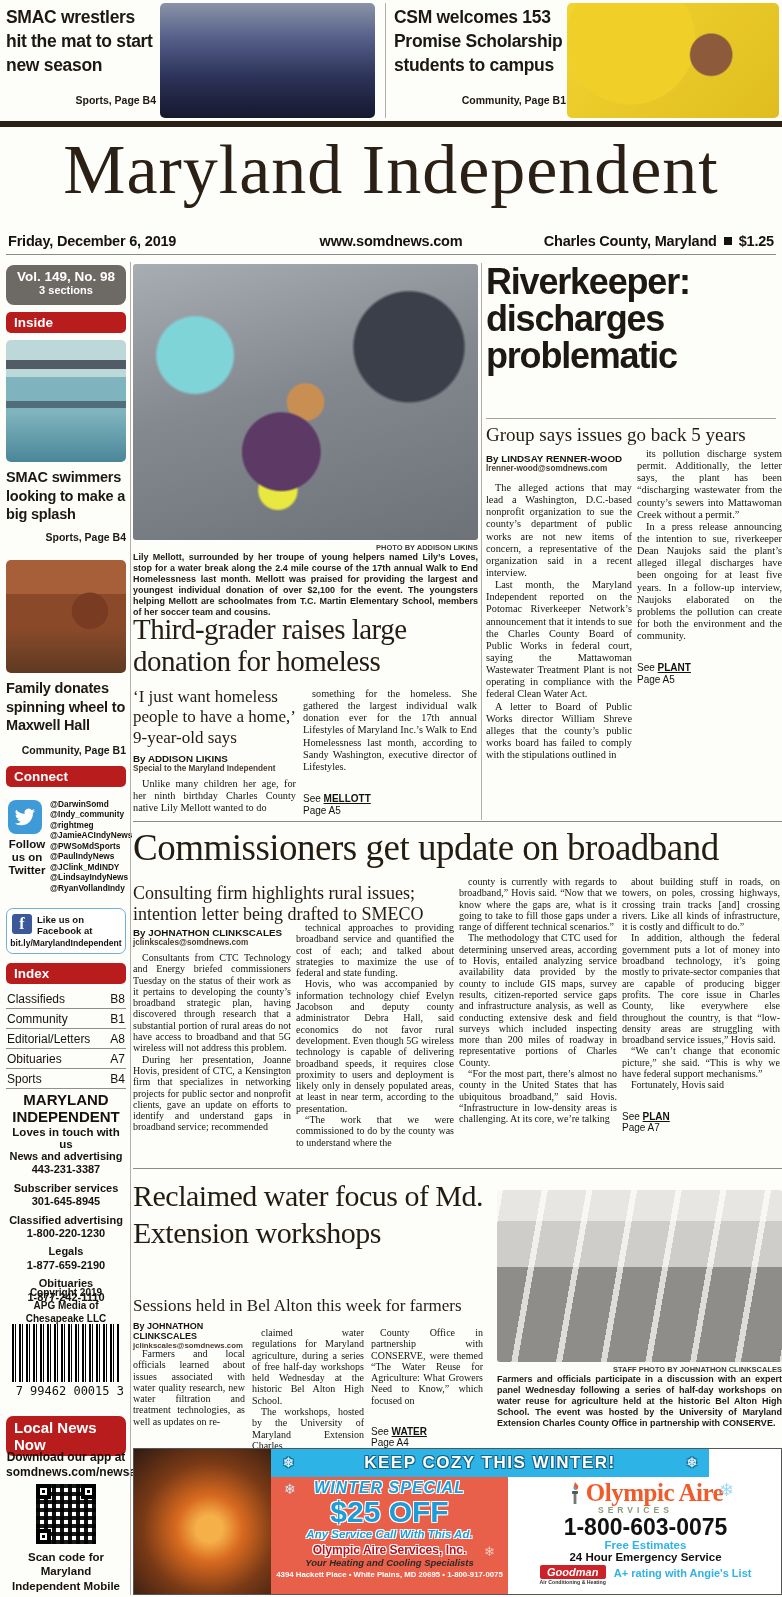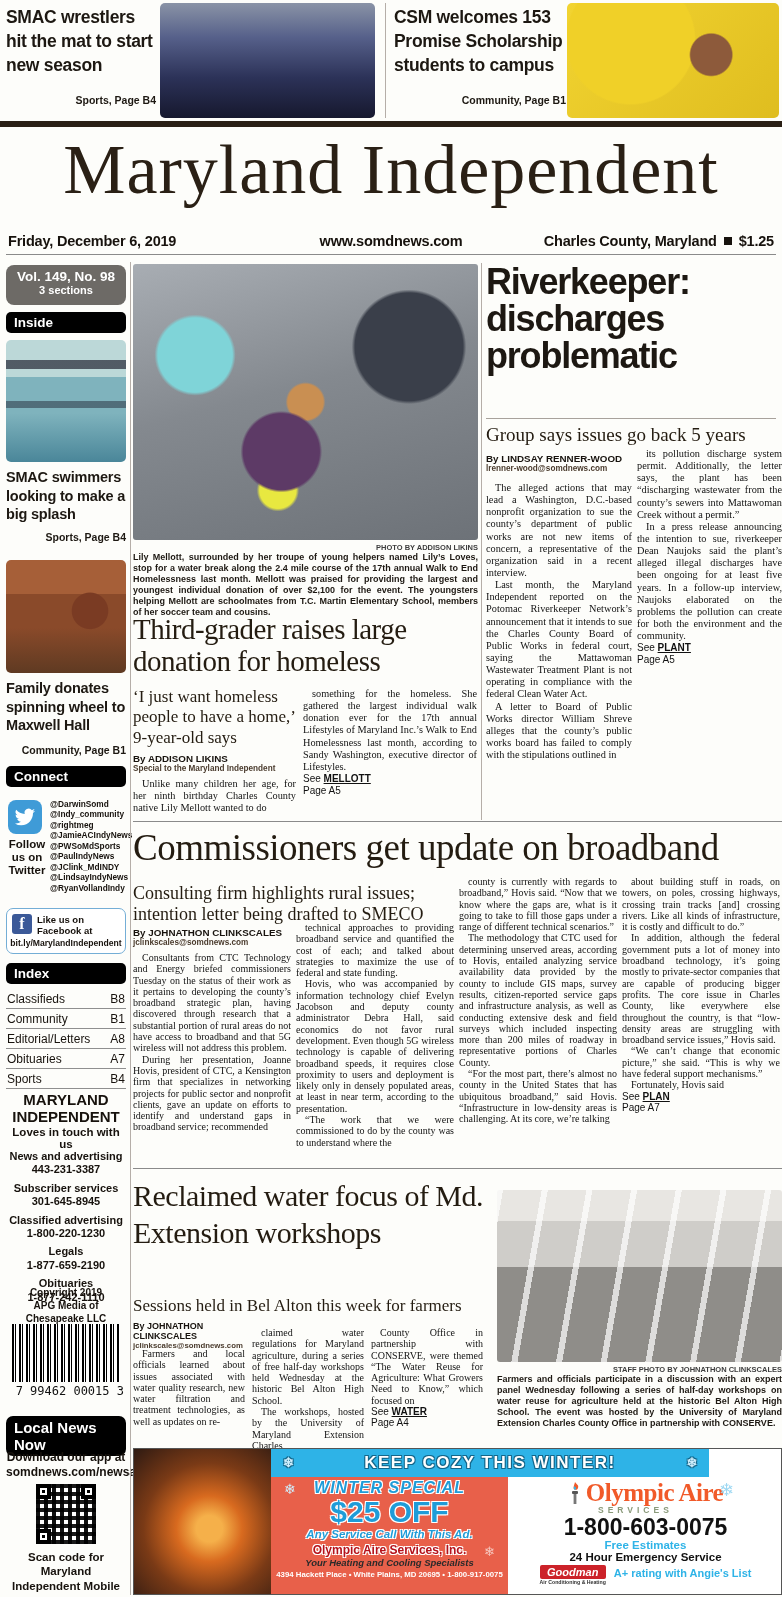--- a/index.html
+++ b/index.html
@@ -14,21 +14,21 @@
   .tz-ref  { position:absolute; text-align:right; font-weight:bold; font-size:10.5px; color:#1d1812; }
 
   
   .nameplate { position:absolute; left:0; top:130px; width:782px; text-align:center;
                font-family:"Liberation Serif",serif; font-size:70px; letter-spacing:1px;
                color:#2a2015; }
   .dateline { position:absolute; top:233px; font-weight:bold; font-size:14.5px;
               letter-spacing:-0.2px; color:#17120d; }
 
   
-  .bar { position:absolute; left:6px; width:120px; background:#000000; color:#fff;
+  .bar { position:absolute; left:6px; width:120px; background:#b91c1c; color:#fff;
          font-weight:bold; font-size:13.5px; padding:3px 0 3px 8px; border-radius:5px; }
   .shead { position:absolute; left:6px; width:120px; font-weight:bold; font-size:14.5px;
            line-height:1.28; letter-spacing:-0.2px; color:#1d1812; }
   .sref { position:absolute; left:6px; width:120px; text-align:right; font-weight:bold;
           font-size:10.5px; color:#1d1812; }
   .cent { text-align:center; font-weight:bold; font-size:11px; line-height:1.22;
           margin-bottom:5px; color:#17120d; }
   .irow { display:flex; justify-content:space-between; font-size:12px; padding:3px 1px 2px;
           border-bottom:1px solid #8f8f8f; color:#17120d; }
 
@@ -52,21 +52,21 @@
                   linear-gradient(180deg,#e8e6e2 0 18%,#cfcdc9 18% 45%,#8f8d89 45% 100%); }
   .ph-fire      { background:radial-gradient(circle at 55% 55%,#f5b04a 0 12%,#d86a1f 30%,#7a3a16 60%,#2e1a12 100%); border-radius:0; }
 
   
   .bt-a, .bt-b { position:absolute; font-family:"Liberation Serif",serif; text-align:justify; color:#121212; }
   .bt-a { font-size:10.3px; line-height:1.18; }
   .bt-b { font-size:10px;  line-height:1.13; }
   .bt-a p, .bt-b p { margin:0; text-indent:9px; }
   .byl { font-size:9.8px; font-weight:bold; color:#17120d; }
   .bye { font-size:8.2px; font-weight:bold; color:#4a3b2d; }
-  .jump { font-family:"Liberation Sans",sans-serif; font-size:10px; color:#111; margin-top:0; }
+  .jump { font-family:"Liberation Sans",sans-serif; font-size:10px; color:#111; margin-top:20px; }
   .jump b { text-decoration:underline; }
   .cap { position:absolute; font-weight:bold; font-size:9px; line-height:1.22; text-align:justify; color:#1d1812; }
   .crd { position:absolute; text-align:right; font-weight:bold; font-size:7.5px; color:#3d3d3d; }
   .hserif, .subh { position:absolute; font-family:"Liberation Serif",serif; color:#241c11; }
 
   .vrule { position:absolute; width:1px; background:#b5aea8; }
   .hrule { position:absolute; height:1px; background:#8a8a8a; }
 
   
   .twicon { position:absolute; left:8px; top:800px; width:34px; height:34px; background:#3f9bd7;

